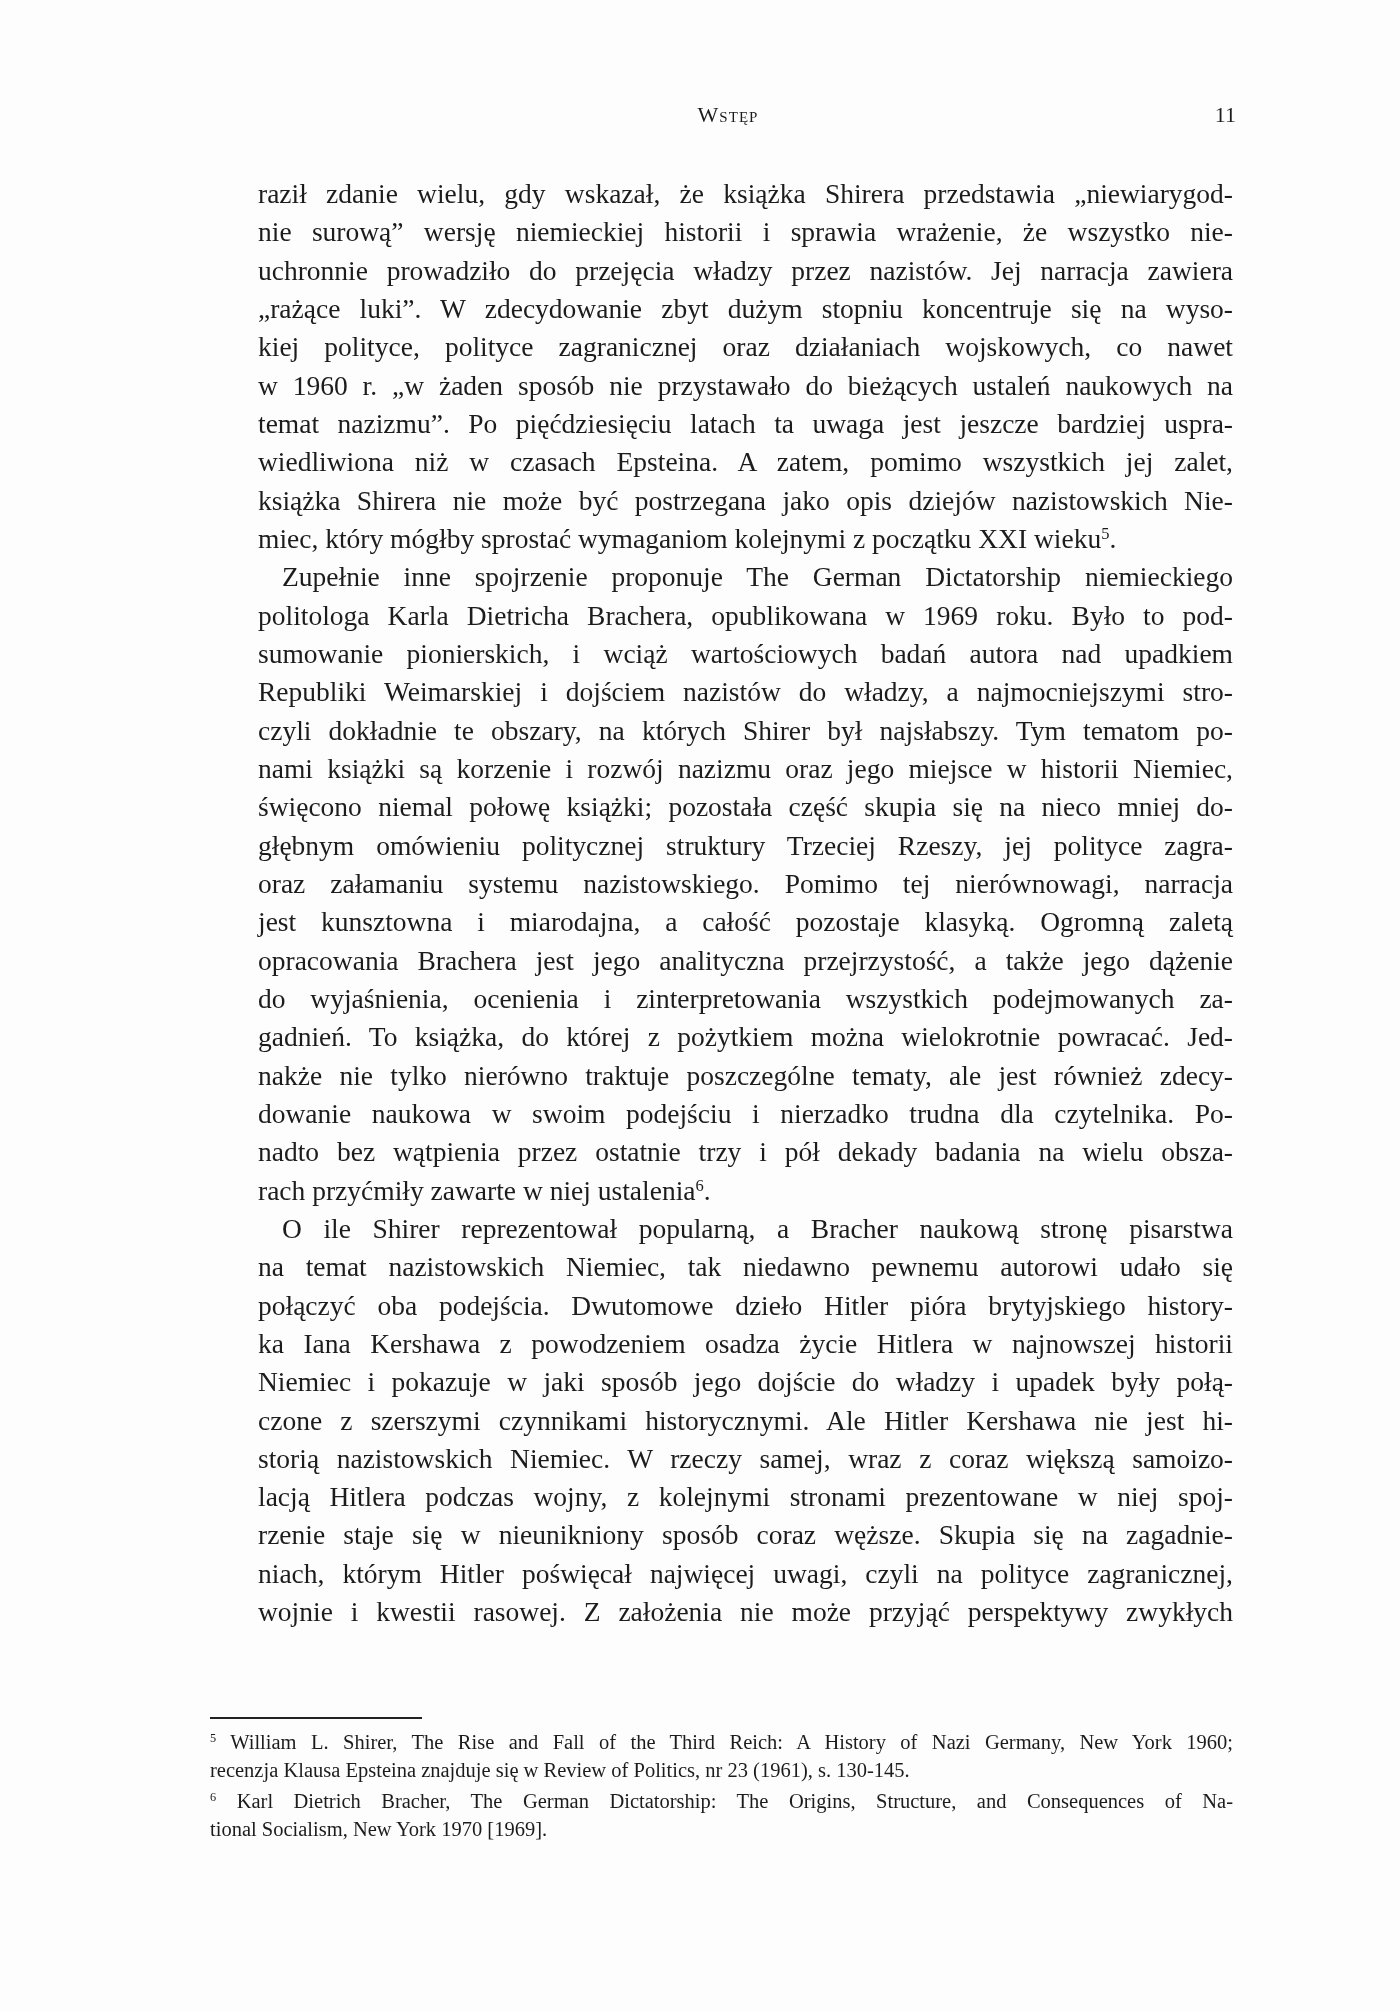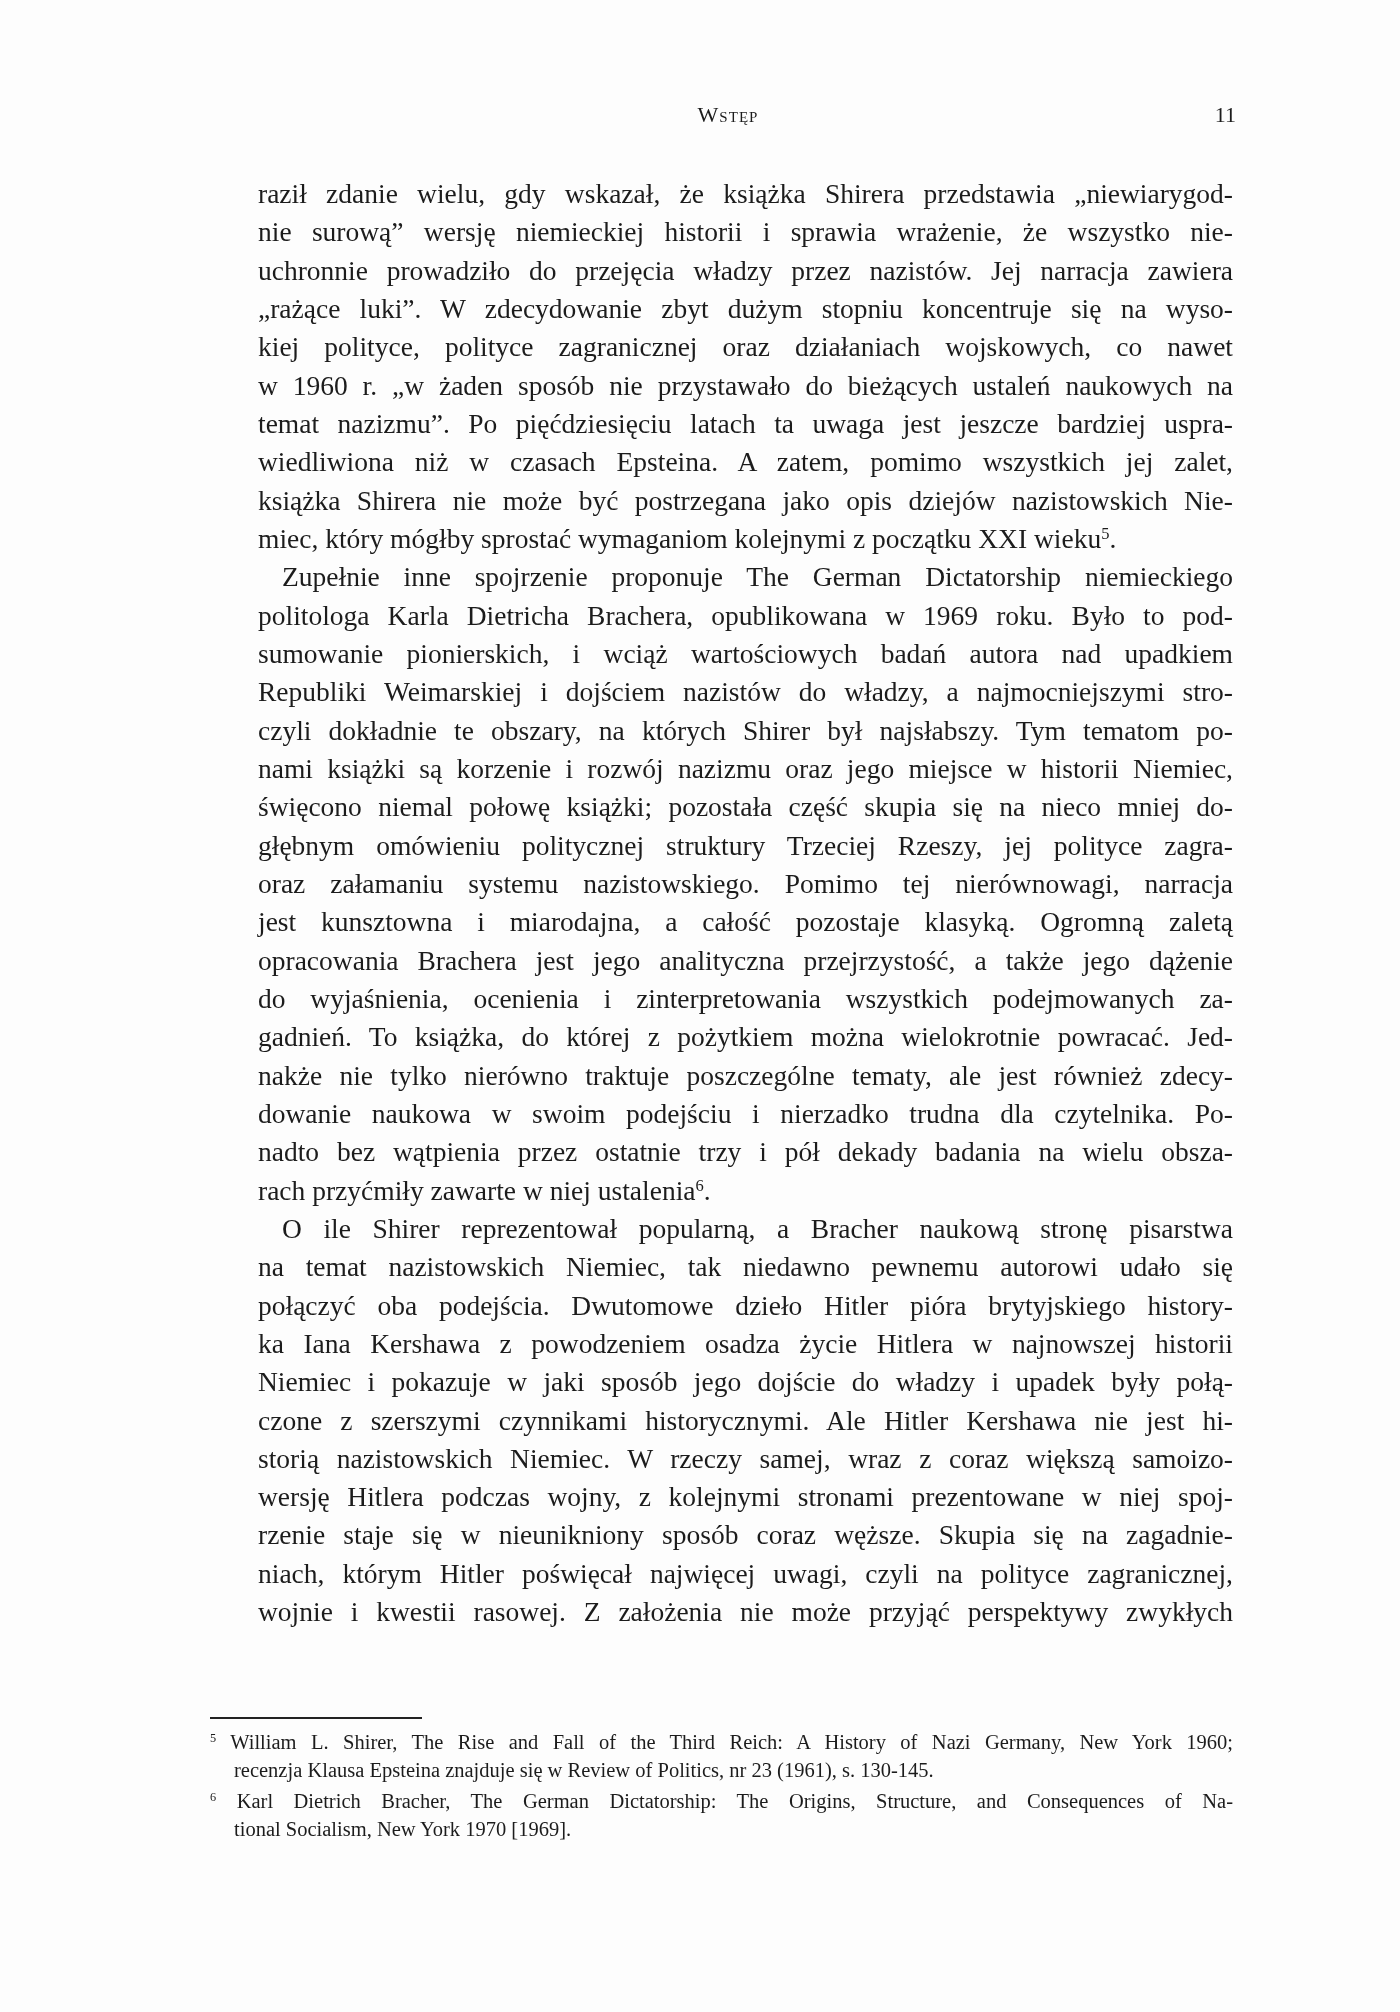--- a/index.html
+++ b/index.html
@@ -30,21 +30,21 @@
   .sup { font-size: 60%; vertical-align: 0.55em; line-height: 0; }
   .footnote-rule {
     position: absolute; left: 210px; top: 1717px; width: 212px; height: 2px; background: #222;
   }
   .footnotes {
     position: absolute; left: 210px; top: 1728px; width: 1023px;
     font-size: 20.5px; line-height: 28px;
   }
   .fn { margin-bottom: 3px; }
   .fl { display: block; height: 28px; text-align: justify; text-align-last: justify; }
-  .fl.end { text-align-last: left; margin-left: 24px; }
+  .fl.end { text-align-last: left; }
 </style>
 </head>
 <body>
 
 <div class="header-title">Wstęp</div>
 <div class="page-number">11</div>
 
 <div class="body-text">
 
   <span class="ln"><span>raził zdanie wielu, gdy wskazał, że książka Shirera przedstawia „niewiarygod-</span></span>
@@ -76,21 +76,21 @@
   <span class="ln"><span>nadto bez wątpienia przez ostatnie trzy i pół dekady badania na wielu obsza-</span></span>
   <span class="ln end"><span>rach przyćmiły zawarte w niej ustalenia</span><span class="sup">6</span><span>.</span></span>
 
   <span class="ln indent"><span>O ile Shirer reprezentował popularną, a Bracher naukową stronę pisarstwa</span></span>
   <span class="ln"><span>na temat nazistowskich Niemiec, tak niedawno pewnemu autorowi udało się</span></span>
   <span class="ln"><span>połączyć oba podejścia. Dwutomowe dzieło </span><span class="i">Hitler</span><span> pióra brytyjskiego history-</span></span>
   <span class="ln"><span>ka Iana Kershawa z powodzeniem osadza życie Hitlera w najnowszej historii</span></span>
   <span class="ln"><span>Niemiec i pokazuje w jaki sposób jego dojście do władzy i upadek były połą-</span></span>
   <span class="ln"><span>czone z szerszymi czynnikami historycznymi. Ale </span><span class="i">Hitler</span><span> Kershawa nie jest hi-</span></span>
   <span class="ln"><span>storią nazistowskich Niemiec. W rzeczy samej, wraz z coraz większą samoizo-</span></span>
-  <span class="ln"><span>wersję Hitlera podczas wojny, z kolejnymi stronami prezentowane w niej spoj-</span></span>
+  <span class="ln"><span>lacją Hitlera podczas wojny, z kolejnymi stronami prezentowane w niej spoj-</span></span>
   <span class="ln"><span>rzenie staje się w nieunikniony sposób coraz węższe. Skupia się na zagadnie-</span></span>
   <span class="ln"><span>niach, którym Hitler poświęcał najwięcej uwagi, czyli na polityce zagranicznej,</span></span>
   <span class="ln"><span>wojnie i kwestii rasowej. Z założenia nie może przyjąć perspektywy zwykłych</span></span>
 </div>
 
 <div class="footnote-rule"></div>
 
 <div class="footnotes">
   <div class="fn">
     <span class="fl"><span class="sup">5</span><span> William L. Shirer, </span><span class="i">The Rise and Fall of the Third Reich: A History of Nazi Germany,</span><span> New York 1960;</span></span>

